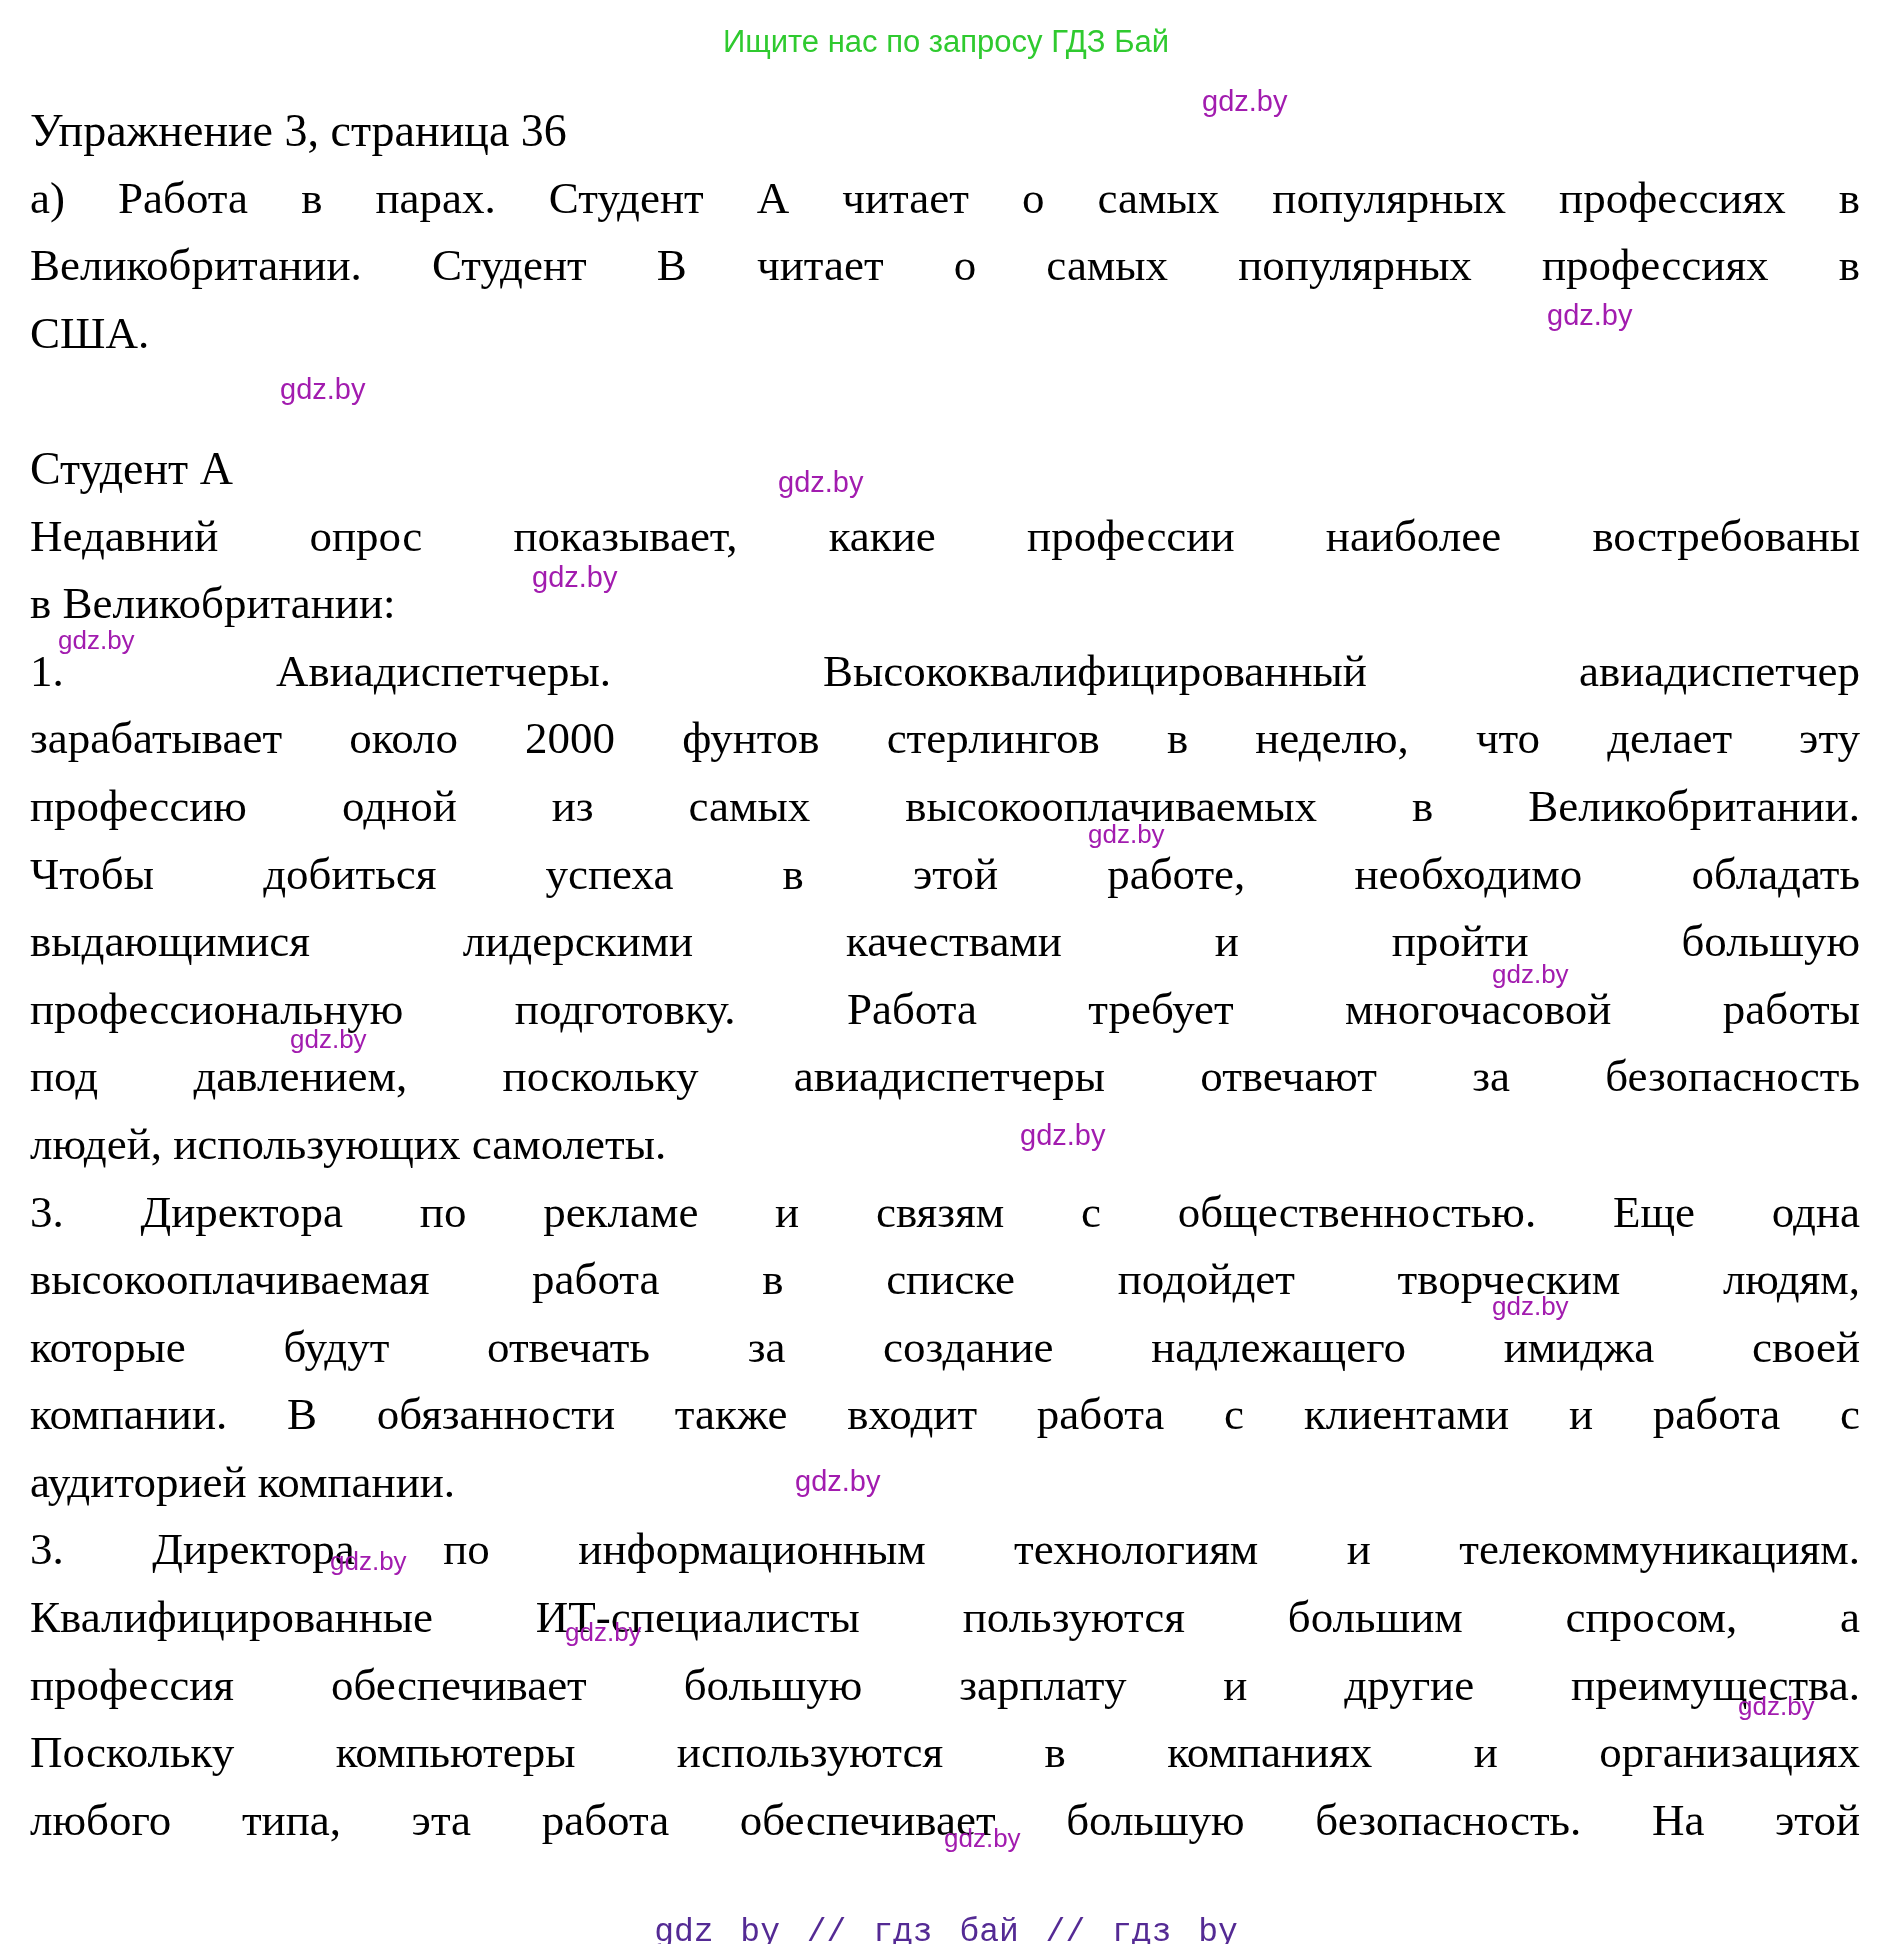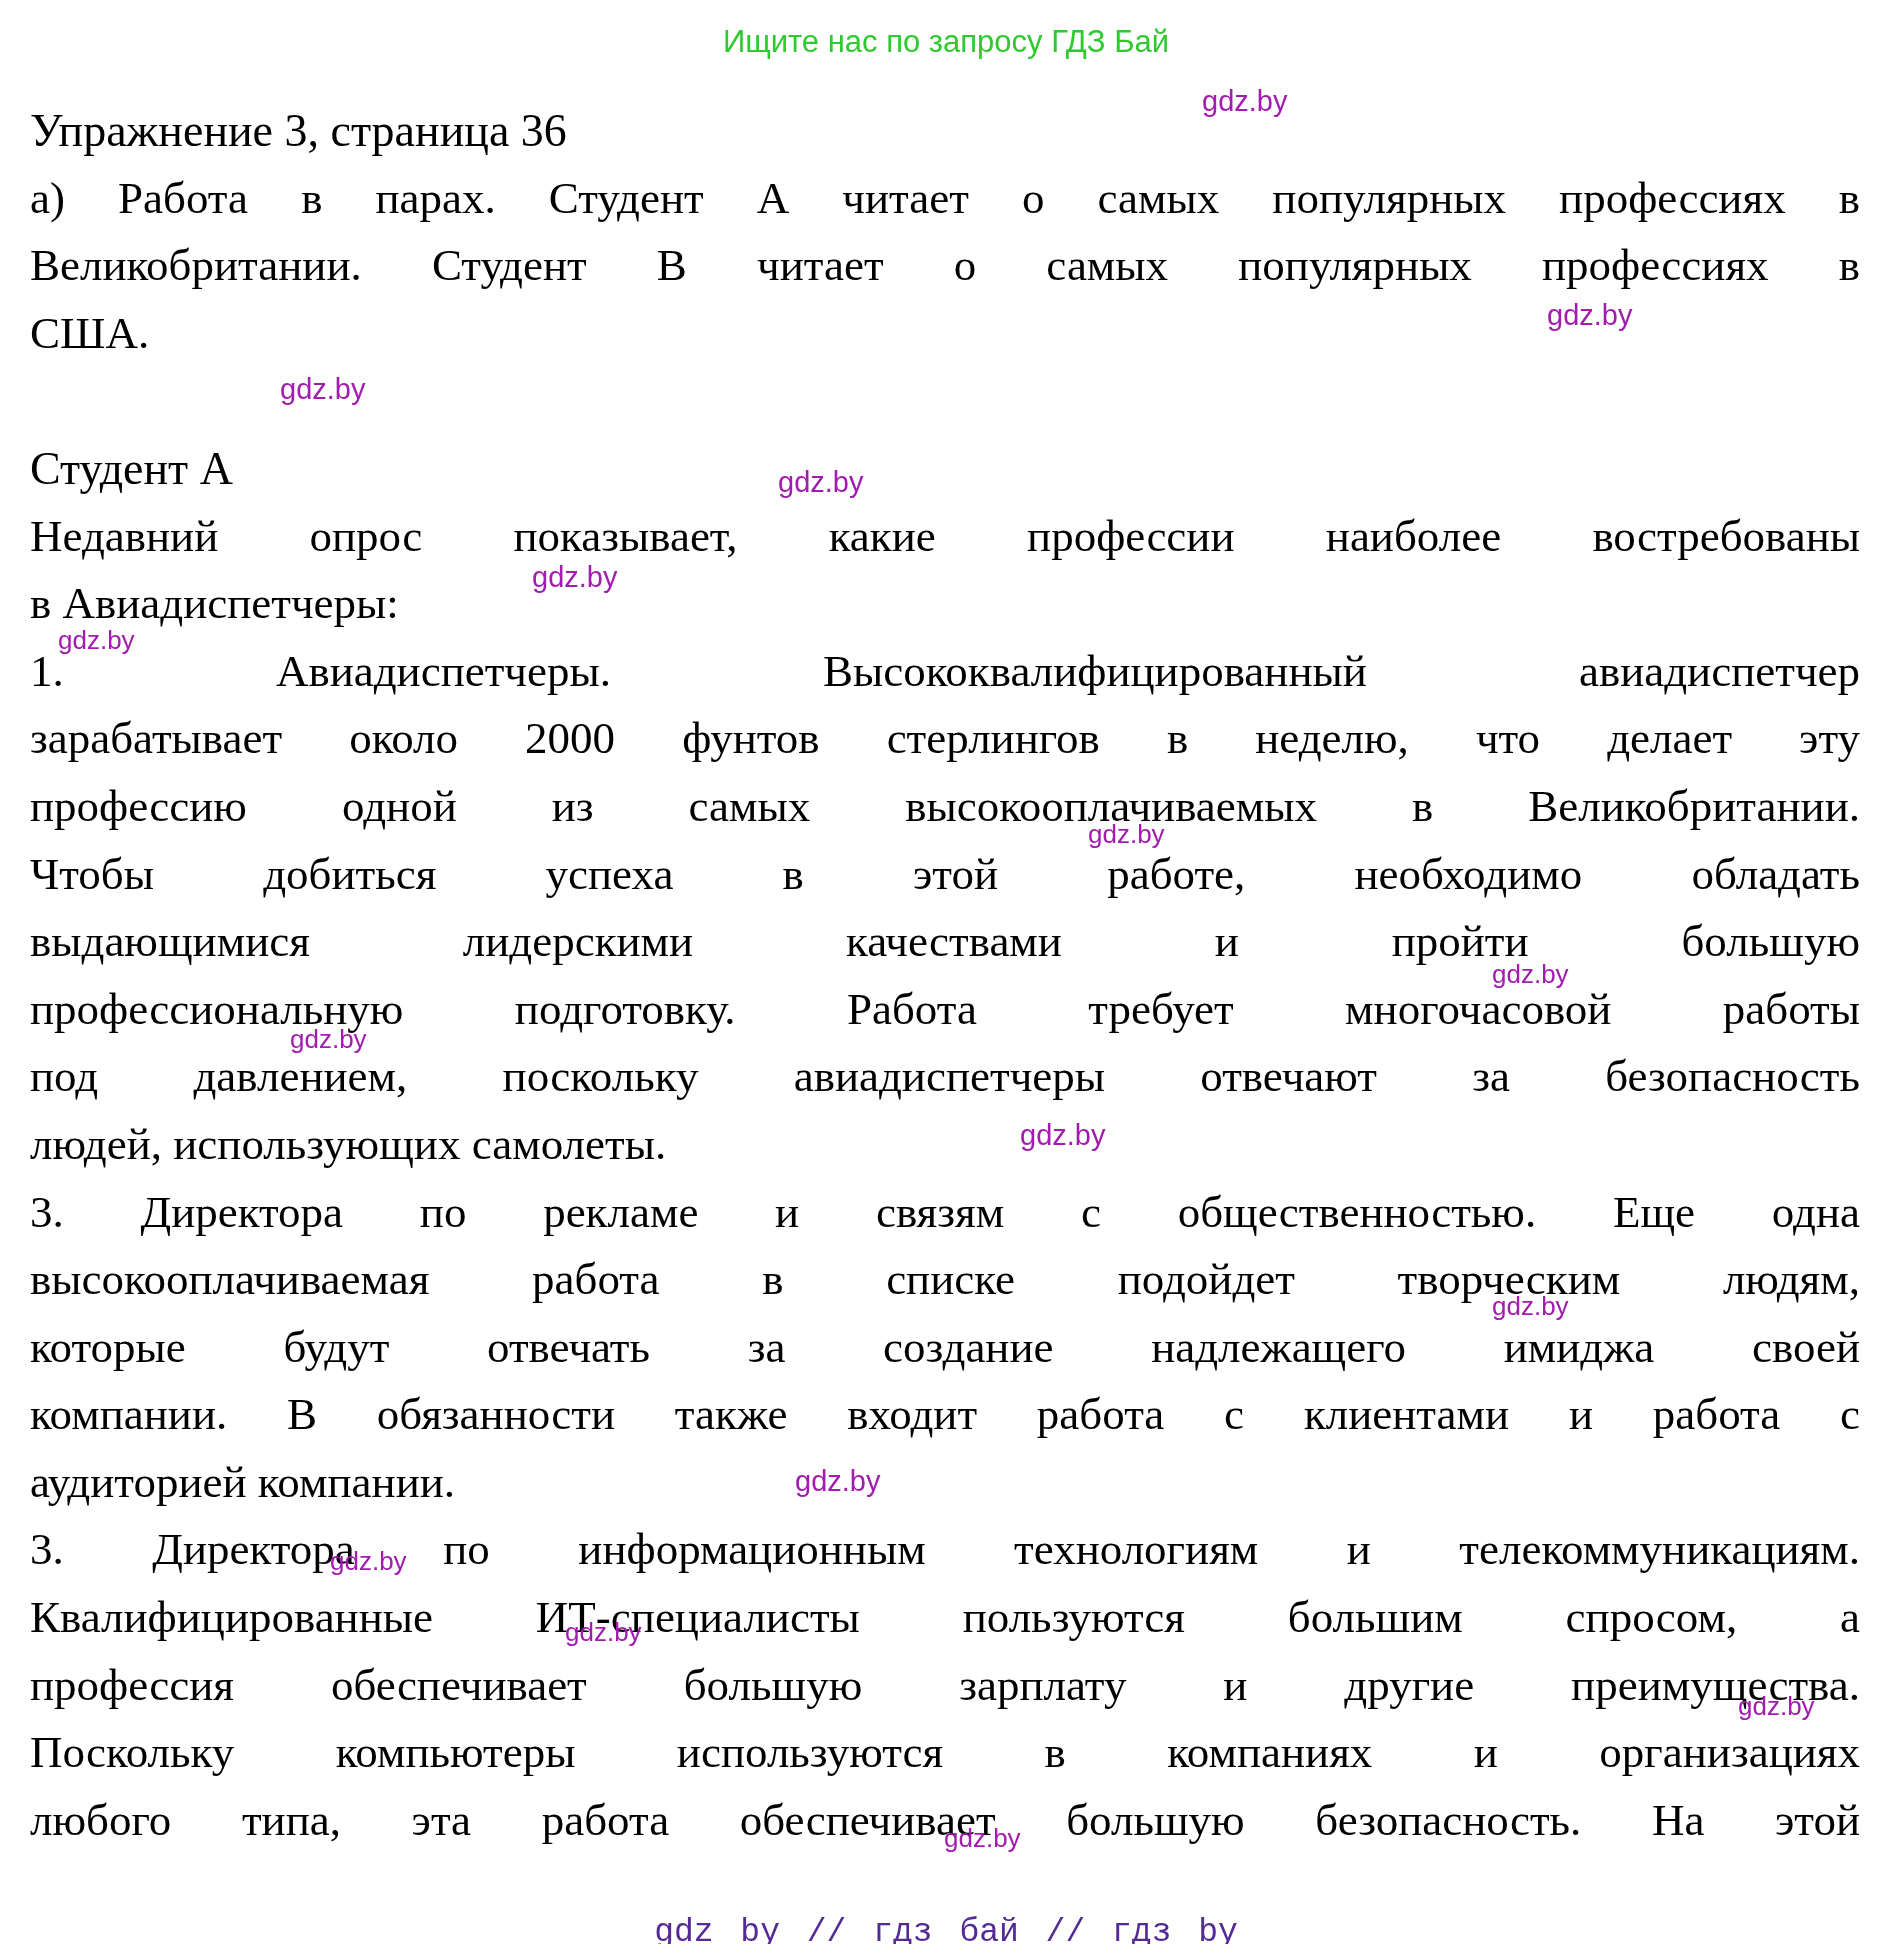--- a/index.html
+++ b/index.html
@@ -78,21 +78,21 @@
 
     <div class="line justify">а) Работа в парах. Студент А читает о самых популярных профессиях в</div>
     <div class="line justify">Великобритании. Студент В читает о самых популярных профессиях в</div>
     <div class="line">США.</div>
 
     <div class="line spacer"></div>
 
     <div class="line heading">Студент А</div>
 
     <div class="line justify">Недавний опрос показывает, какие профессии наиболее востребованы</div>
-    <div class="line">в Авиадиспетчеры:</div>
+    <div class="line">в Великобритании:</div>
     <div class="line justify">1. Авиадиспетчеры. Высококвалифицированный авиадиспетчер</div>
     <div class="line justify">зарабатывает около 2000 фунтов стерлингов в неделю, что делает эту</div>
     <div class="line justify">профессию одной из самых высокооплачиваемых в Великобритании.</div>
     <div class="line justify">Чтобы добиться успеха в этой работе, необходимо обладать</div>
     <div class="line justify">выдающимися лидерскими качествами и пройти большую</div>
     <div class="line justify">профессиональную подготовку. Работа требует многочасовой работы</div>
     <div class="line justify">под давлением, поскольку авиадиспетчеры отвечают за безопасность</div>
     <div class="line">людей, использующих самолеты.</div>
     <div class="line justify">3. Директора по рекламе и связям с общественностью. Еще одна</div>
     <div class="line justify">высокооплачиваемая работа в списке подойдет творческим людям,</div>

